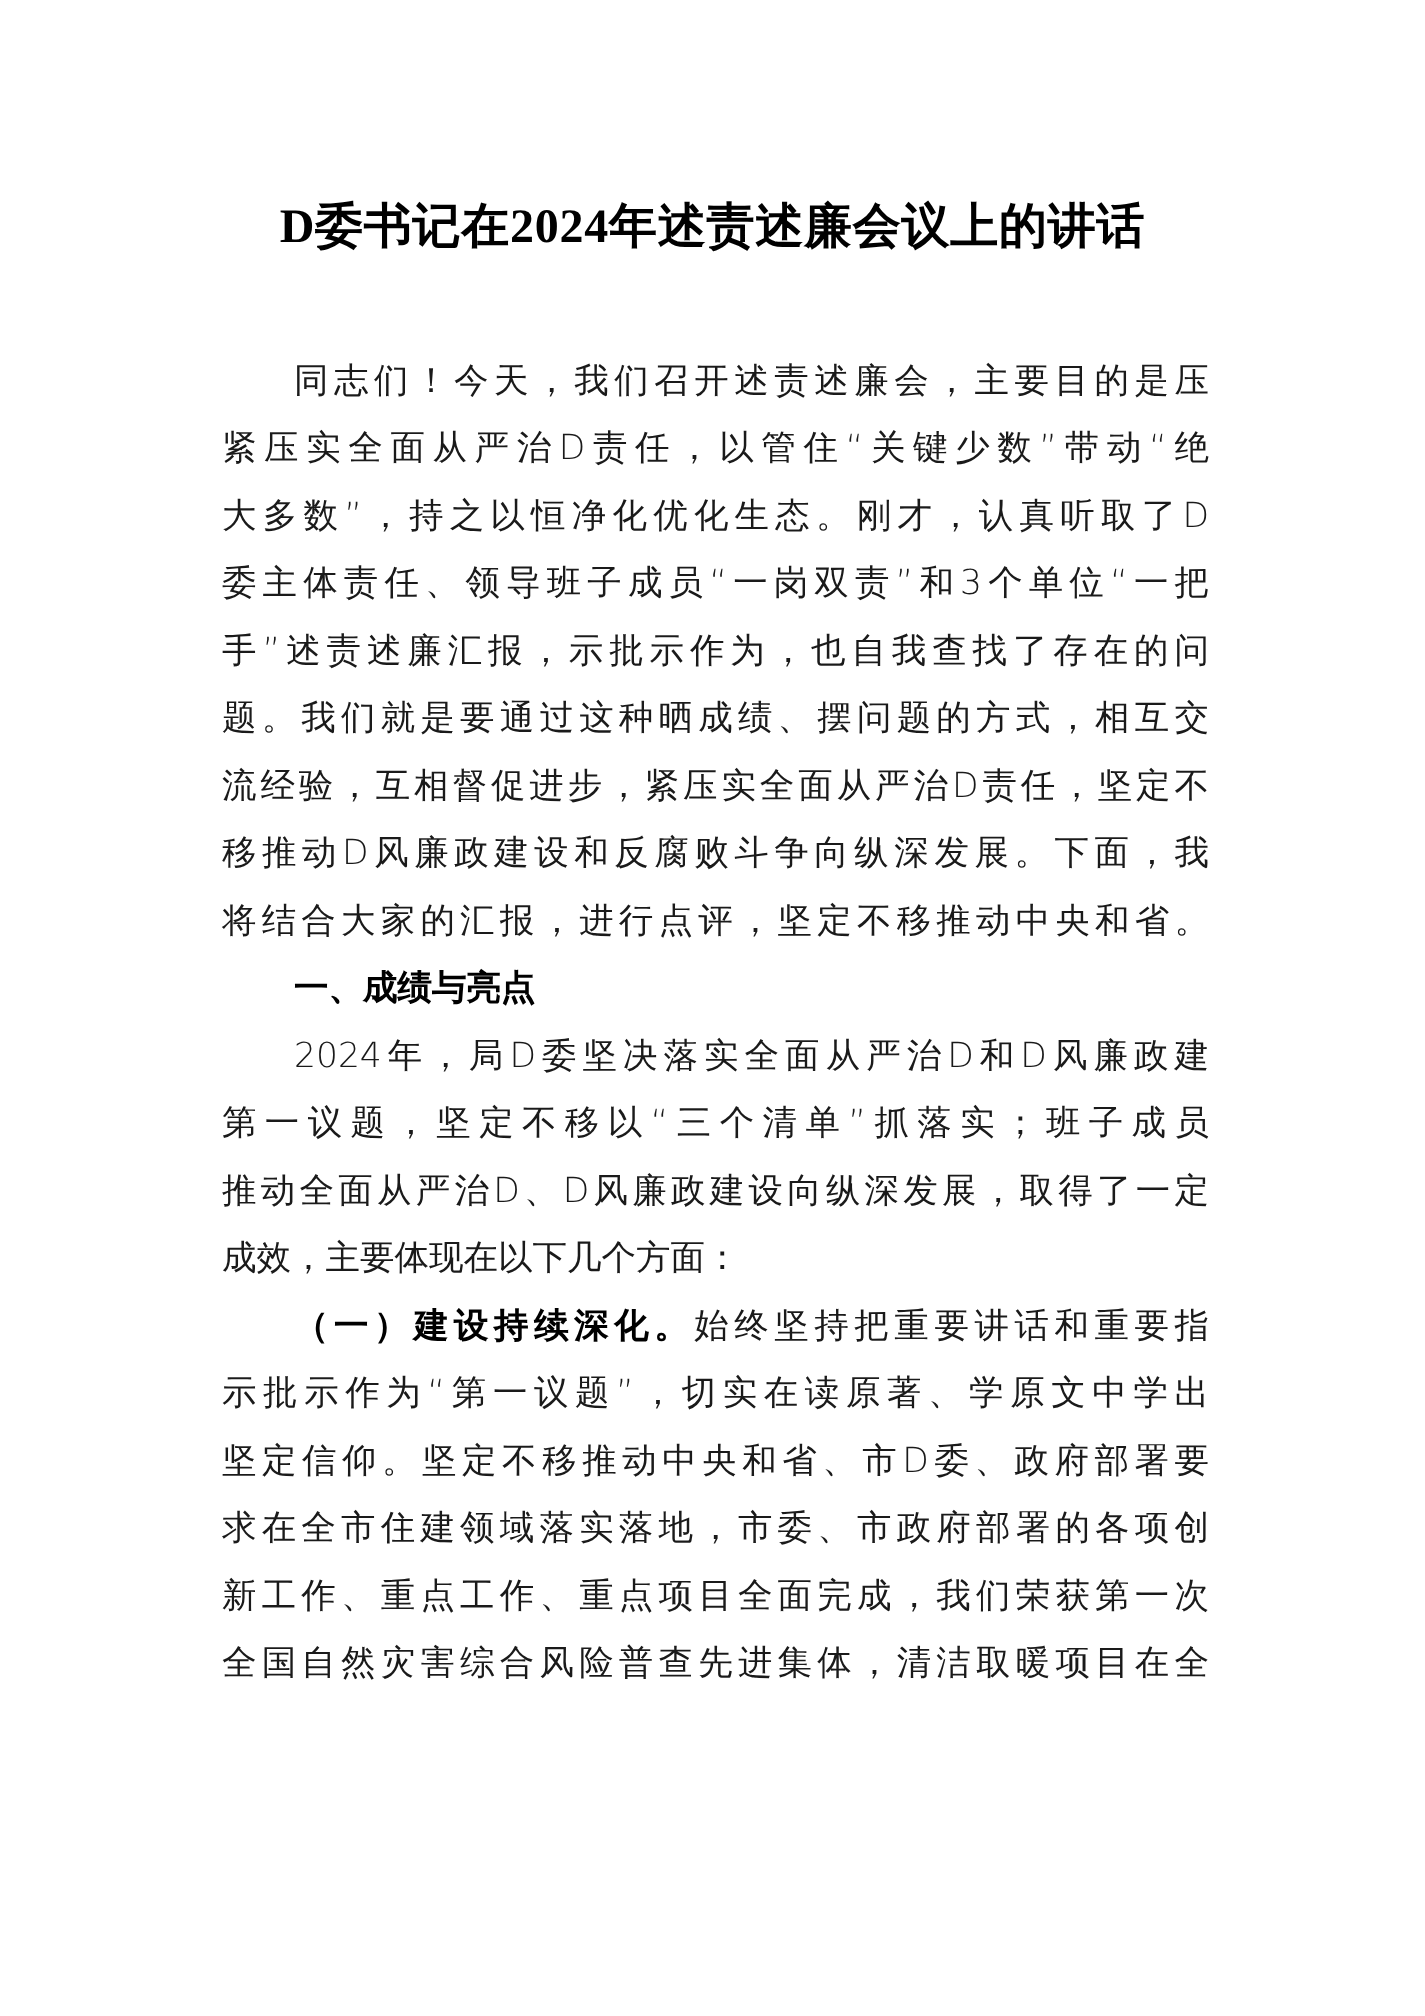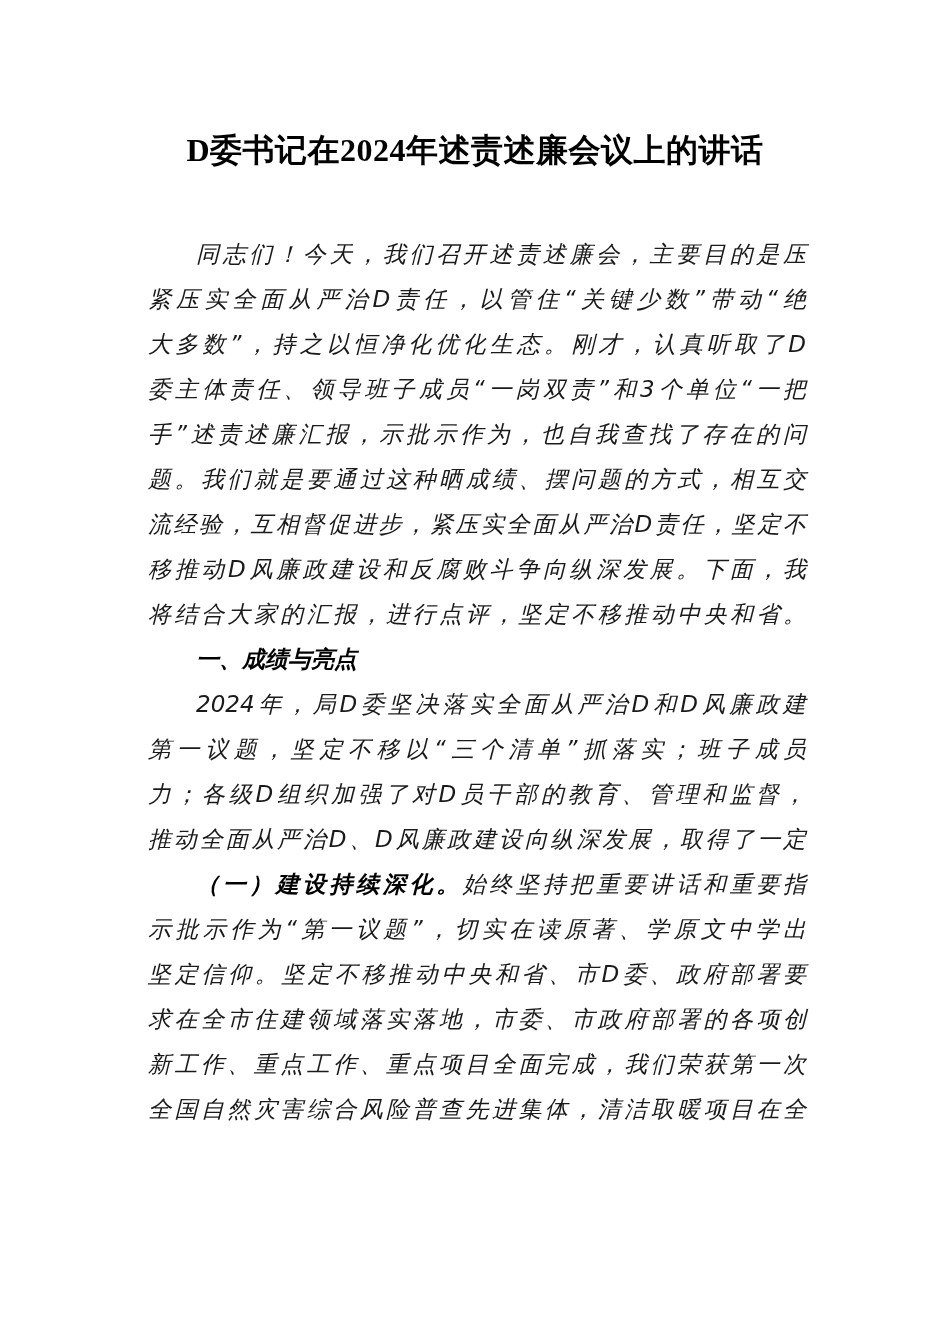--- a/index.html
+++ b/index.html
@@ -5,21 +5,21 @@
     html, body { margin: 0; padding: 0; background: #ffffff; }
     body { width: 950px; height: 1344px; position: relative; overflow: hidden;
       font-family: "DejaVu Serif", "Liberation Serif", serif; color: #111; }
     .page { position: absolute; left: 0; top: 0; width: 950px; height: 1344px; background: #fff; }
     .title { position: absolute; left: 0; top: 126px; width: 950px; text-align: center;
       font-family: "Liberation Serif", "DejaVu Serif", serif; font-weight: bold;
       font-size: 32px; line-height: 48px; letter-spacing: 0.5px; color: #000; }
     .body { position: absolute; left: 148px; top: 232px; width: 658px; }
     .line { height: 45px; line-height: 45px; font-size: 23px; white-space: nowrap;
       text-align: justify; text-align-last: justify; color: #1a1a1a;
-      font-family: "DejaVu Sans", "Liberation Sans", sans-serif; font-weight: 300; font-style: italic; }
+      font-family: "DejaVu Sans", "Liberation Sans", sans-serif; font-weight: 300; }
     .line.last { text-align-last: left; }
     .indent { padding-left: 48px; }
     .heading { font-weight: bold; text-align-last: left; color: #000; }
     .bold-lead { font-weight: bold; color: #000; }
   </style>
 </head>
 <body>
 
 <div class="page">
   <div class="title">D委书记在2024年述责述廉会议上的讲话</div>
@@ -35,22 +35,22 @@
       <div class="line">流经验，互相督促进步，紧压实全面从严治D责任，坚定不</div>
       <div class="line">移推动D风廉政建设和反腐败斗争向纵深发展。下面，我</div>
       <div class="line">将结合大家的汇报，进行点评，坚定不移推动中央和省。</div>
     </div>
 
     <div class="line indent heading">一、成绩与亮点</div>
 
     <div>
       <div class="line indent">2024年，局D委坚决落实全面从严治D和D风廉政建</div>
       <div class="line">第一议题，坚定不移以“三个清单”抓落实；班子成员</div>
-      <div class="line">力；各级D组织加强了对D员干部的教育、管理和监督，</div>
       <div class="line">推动全面从严治D、D风廉政建设向纵深发展，取得了一定</div>
+      <div class="line last">成效，主要体现在以下几个方面：</div>
     </div>
 
     <div>
       <div class="line indent"><span class="bold-lead">（一）建设持续深化。</span><span>始终坚持把重要讲话和重要指</span></div>
       <div class="line">示批示作为“第一议题”，切实在读原著、学原文中学出</div>
       <div class="line">坚定信仰。坚定不移推动中央和省、市D委、政府部署要</div>
       <div class="line">求在全市住建领域落实落地，市委、市政府部署的各项创</div>
       <div class="line">新工作、重点工作、重点项目全面完成，我们荣获第一次</div>
       <div class="line">全国自然灾害综合风险普查先进集体，清洁取暖项目在全</div>
     </div>

